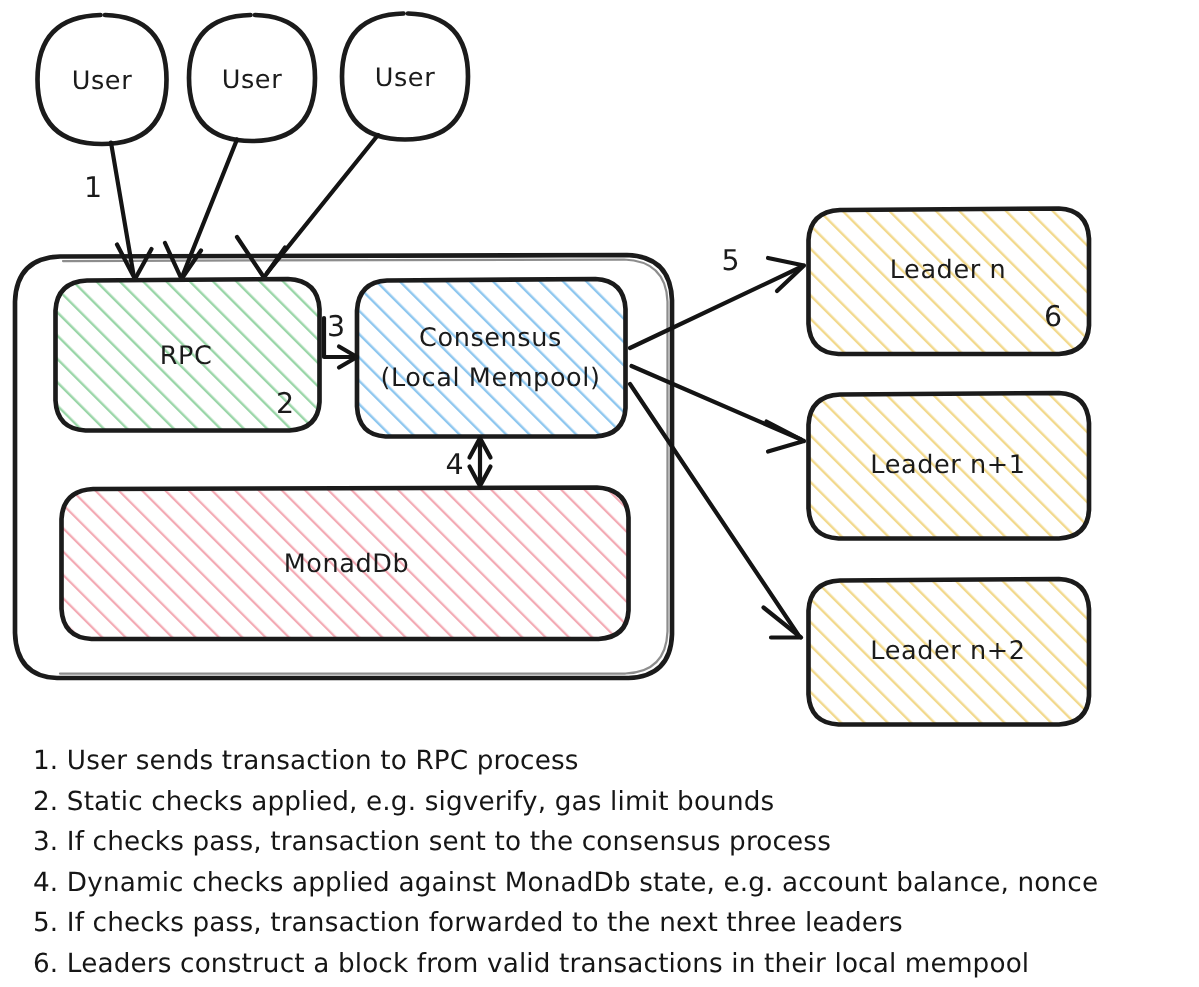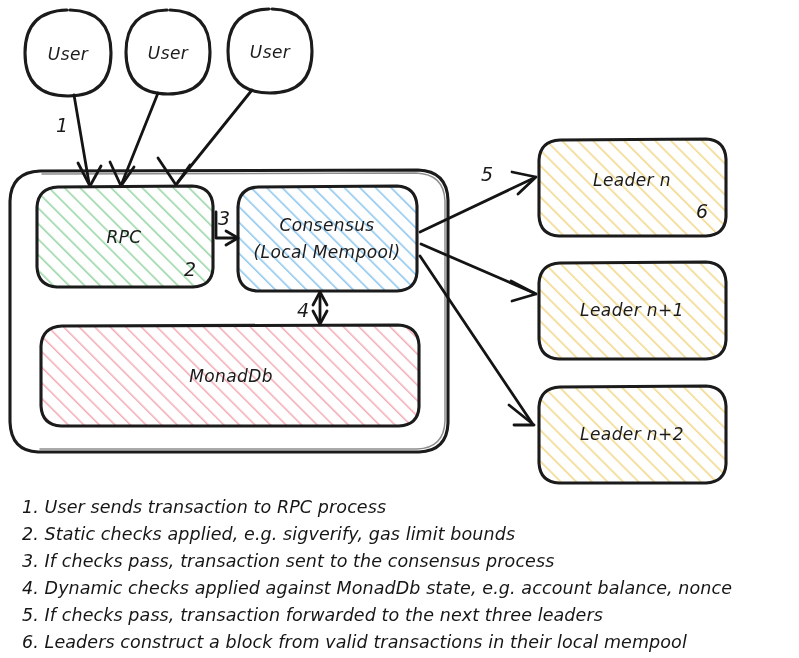--- a/index.html
+++ b/index.html
@@ -13,21 +13,20 @@
     font-family: "DejaVu Sans", sans-serif;
     overflow: hidden;
     position: relative;
   }
   #diagram-root {
     position: absolute;
     left: 0;
     top: 0;
     width: 799px;
     height: 658px;
-    font-style: italic;
   }
   svg#scene {
     display: block;
     width: 799px;
     height: 658px;
   }
   .node-label {
     font-family: "DejaVu Sans", sans-serif;
     font-size: 17px;
     fill: #1b1b1b;

